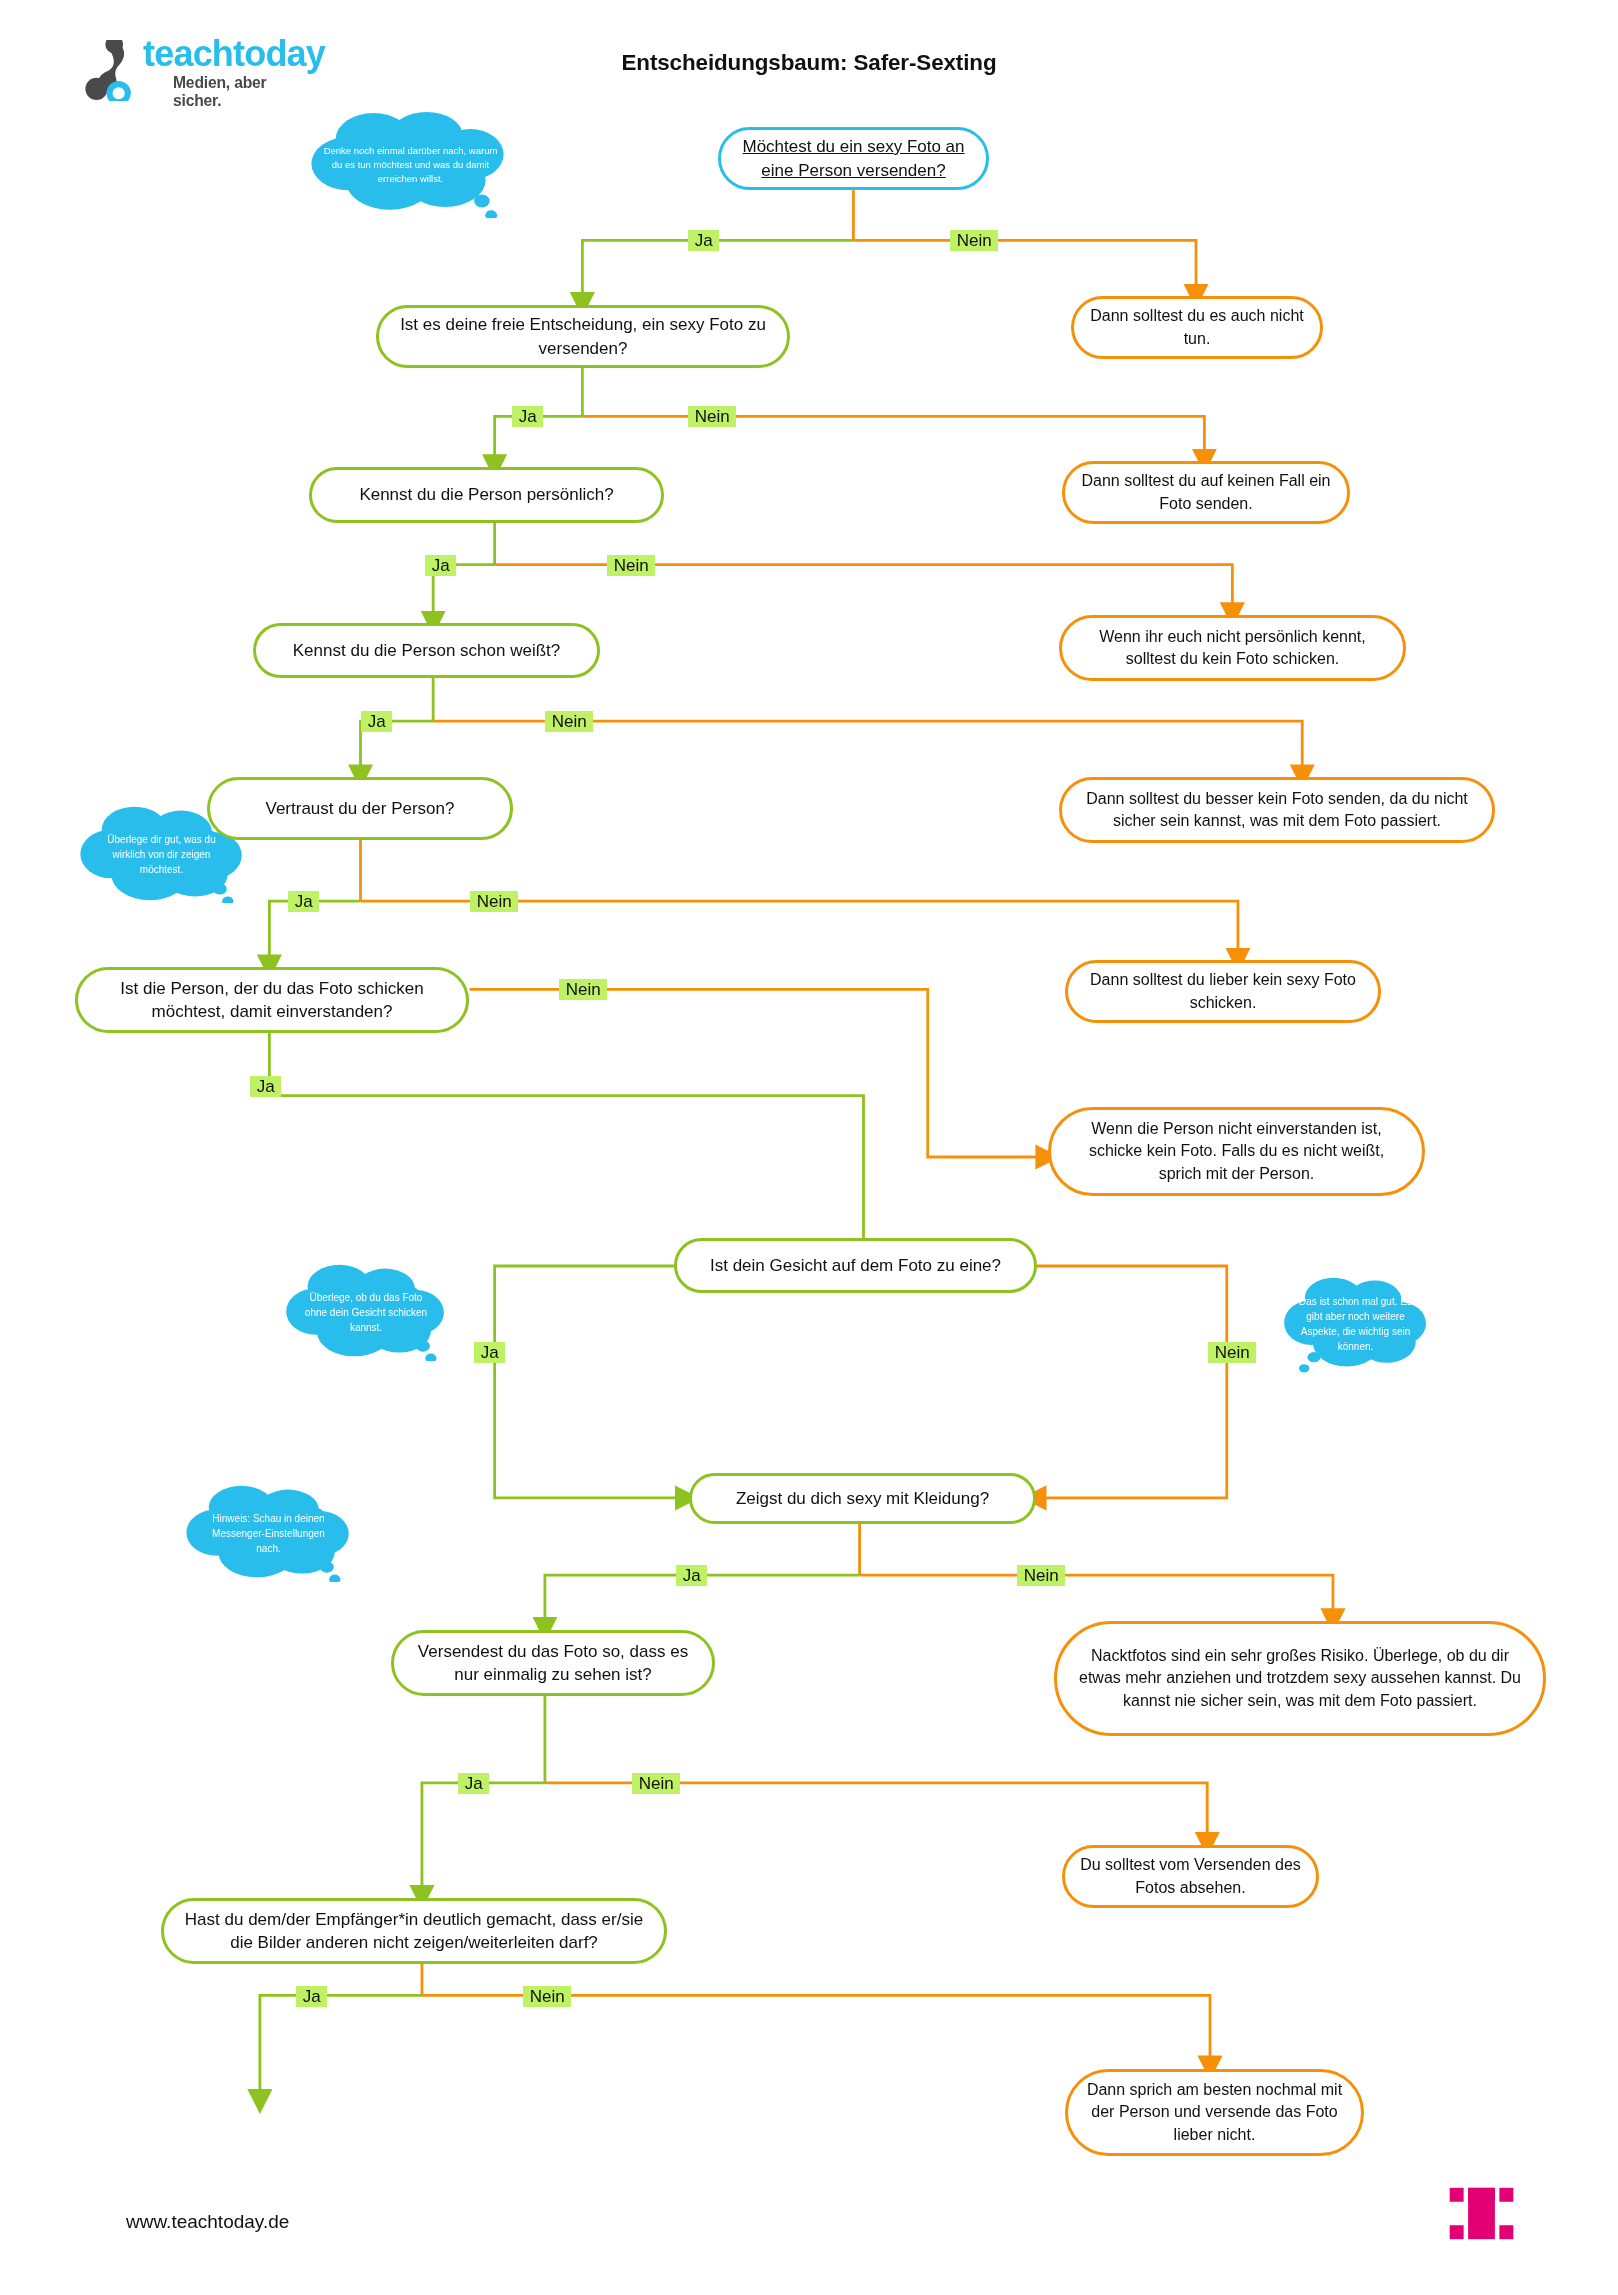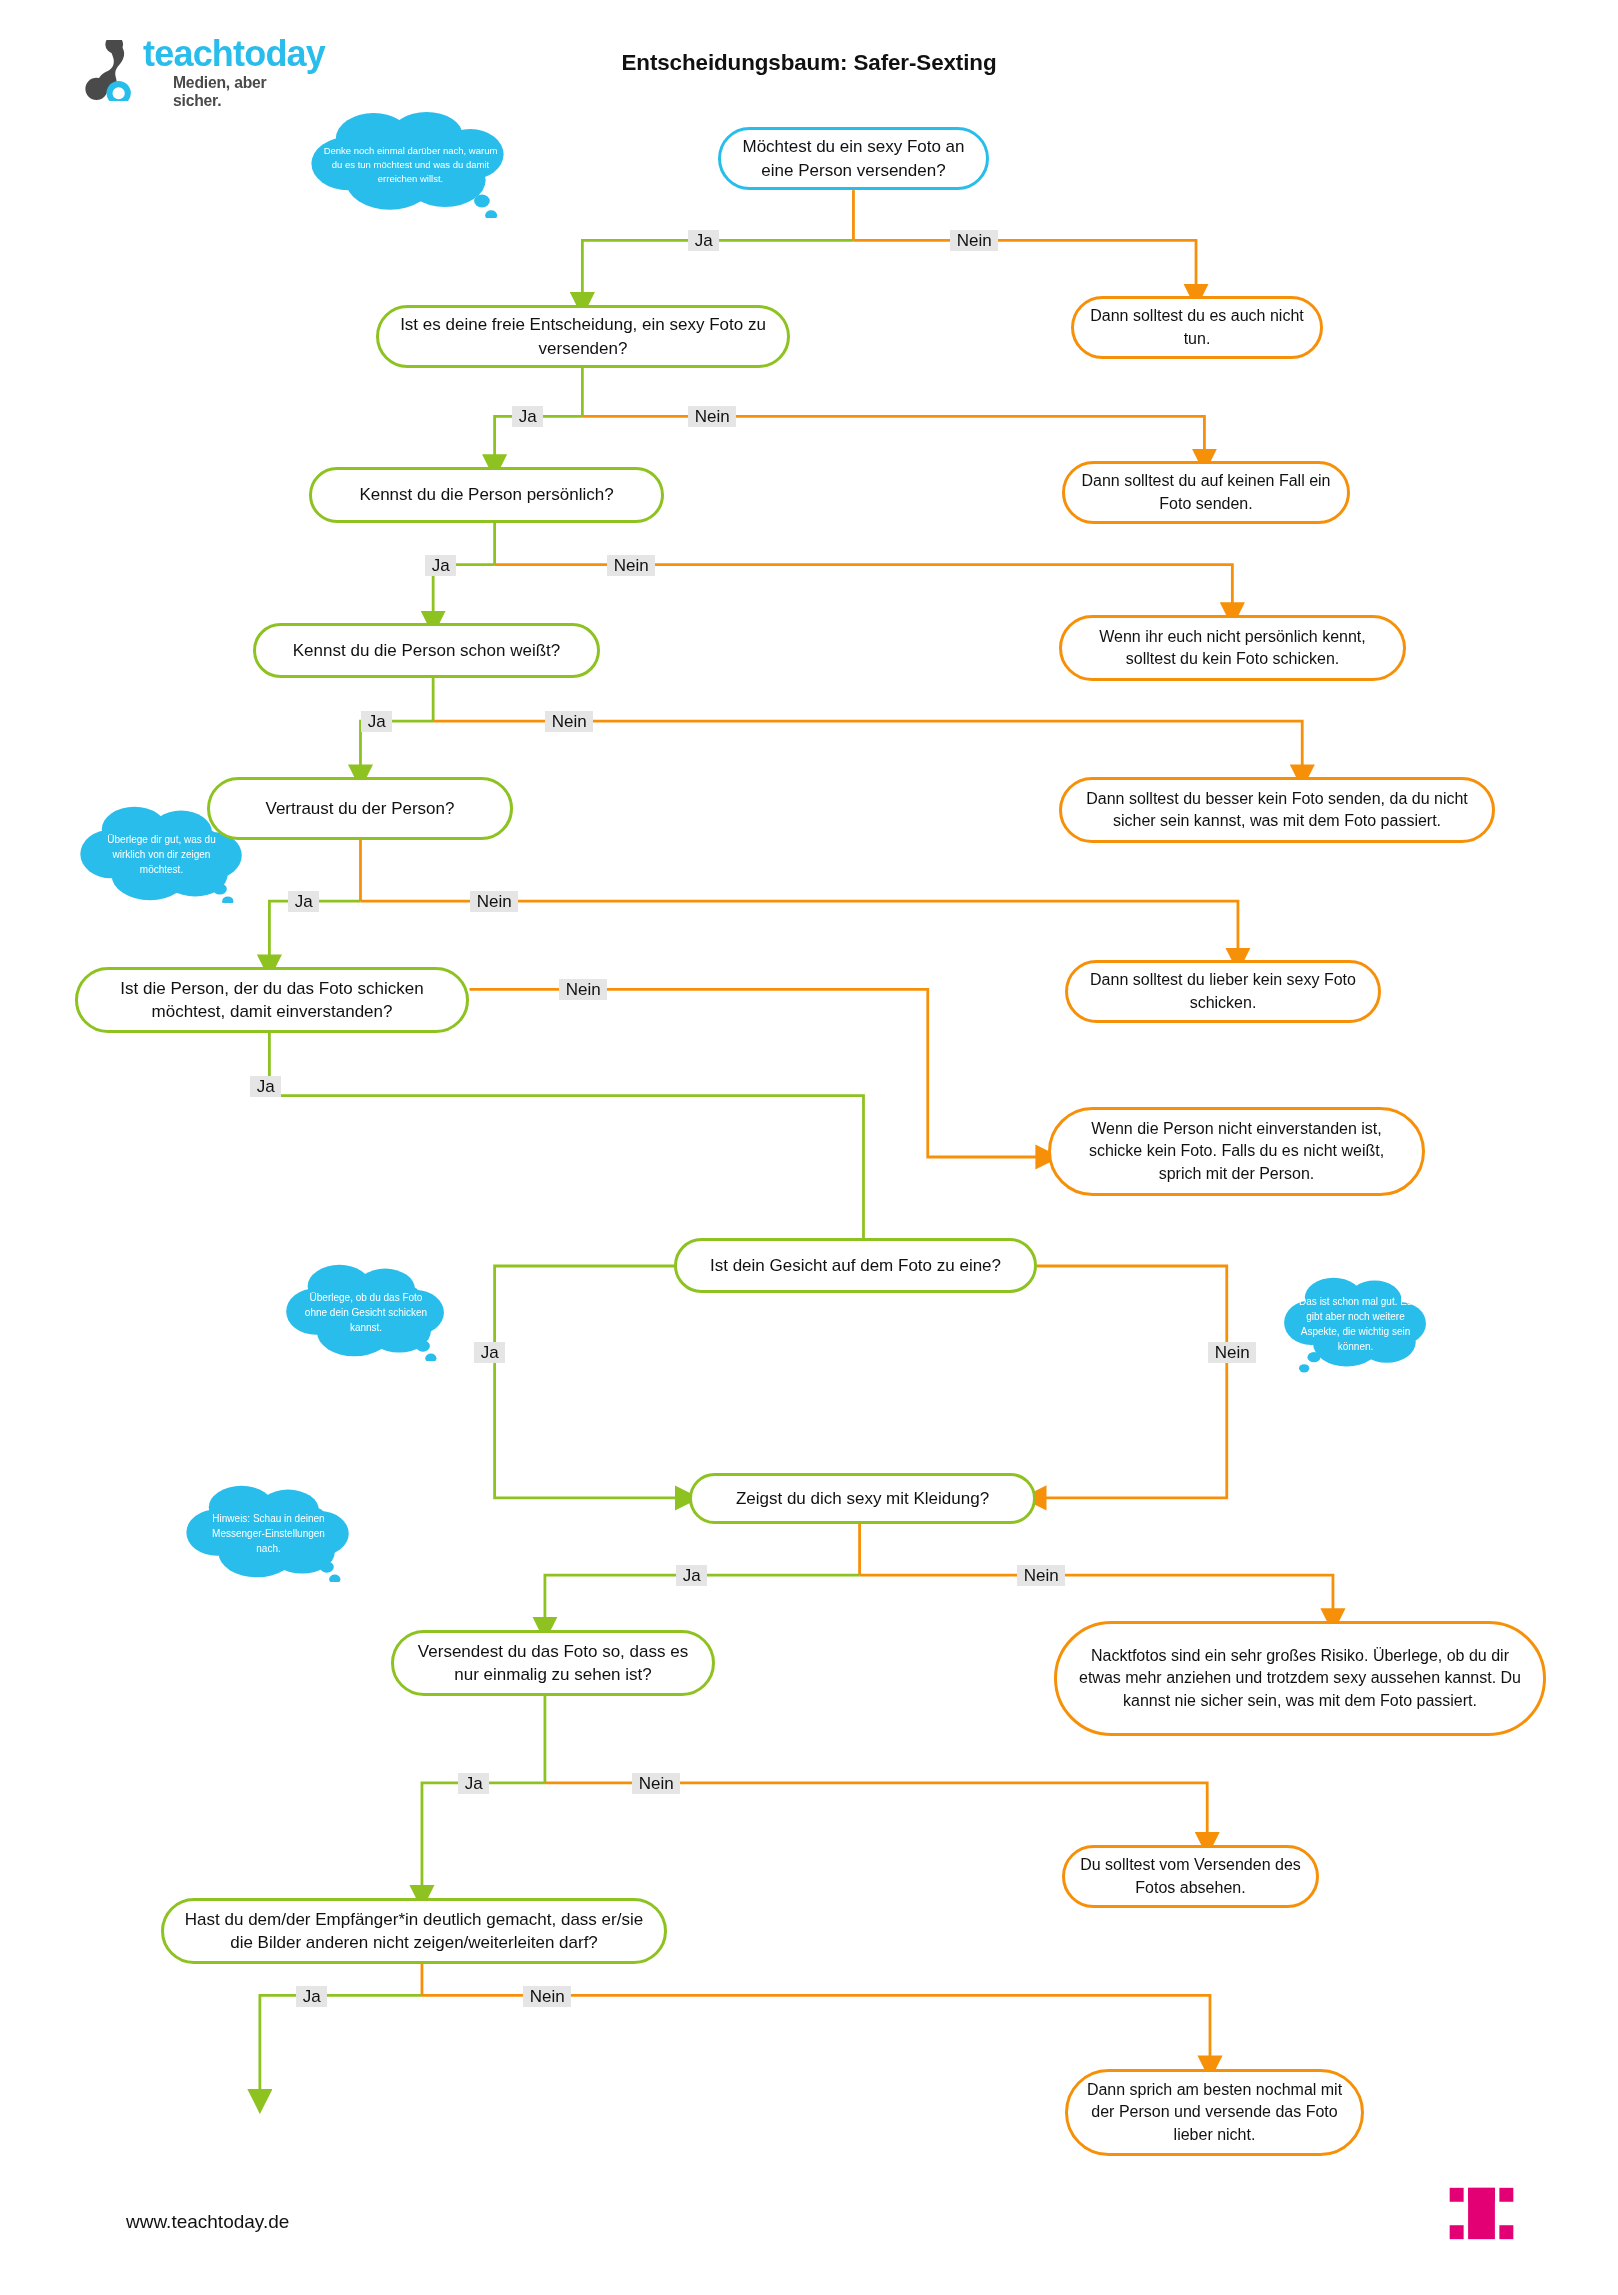--- a/index.html
+++ b/index.html
@@ -33,35 +33,35 @@
   
   #wires { position:absolute; left:0; top:0; width:1618px; height:2295px; pointer-events:none; }
 
   
   .node {
     position:absolute; display:flex; align-items:center; justify-content:center;
     text-align:center; background:#ffffff; color:#111;
     border-style:solid; border-radius:559px;
     line-height:1.38; padding:6.7px 14.5px;
   }
-  .node.blue  { border-color:#29BDEC; border-width:3.9px; }
+  .node.blue  { border-color:#29BDEC; border-width:3.9px;text-decoration:underline; }
   .node.green { border-color:#8DC220; border-width:3.9px; }
   .node.orange{ border-color:#F79009; border-width:3.9px; }
 
   
   .cloud {
     position:absolute; display:flex; align-items:center; justify-content:center;
     text-align:center; color:#ffffff; line-height:1.5;
   }
   .cloud .cloud-shape { position:absolute; left:0; top:0; width:100%; height:100%; }
   .cloud .cloud-text  { position:relative; z-index:2; padding:0 16%; }
 
   
   .elabel {
-    position:absolute; background:#e5e5e5; color:#111;
+    position:absolute; background:#bef264; color:#111;
     font-size:17px; line-height:1; padding:2.2px 6.7px; white-space:nowrap;
   }
 </style>
 </head>
 <body>
 
 <div id="stage">
 
   <div class="logo">
     <svg class="logo-mark" viewBox="0 0 100 110">

